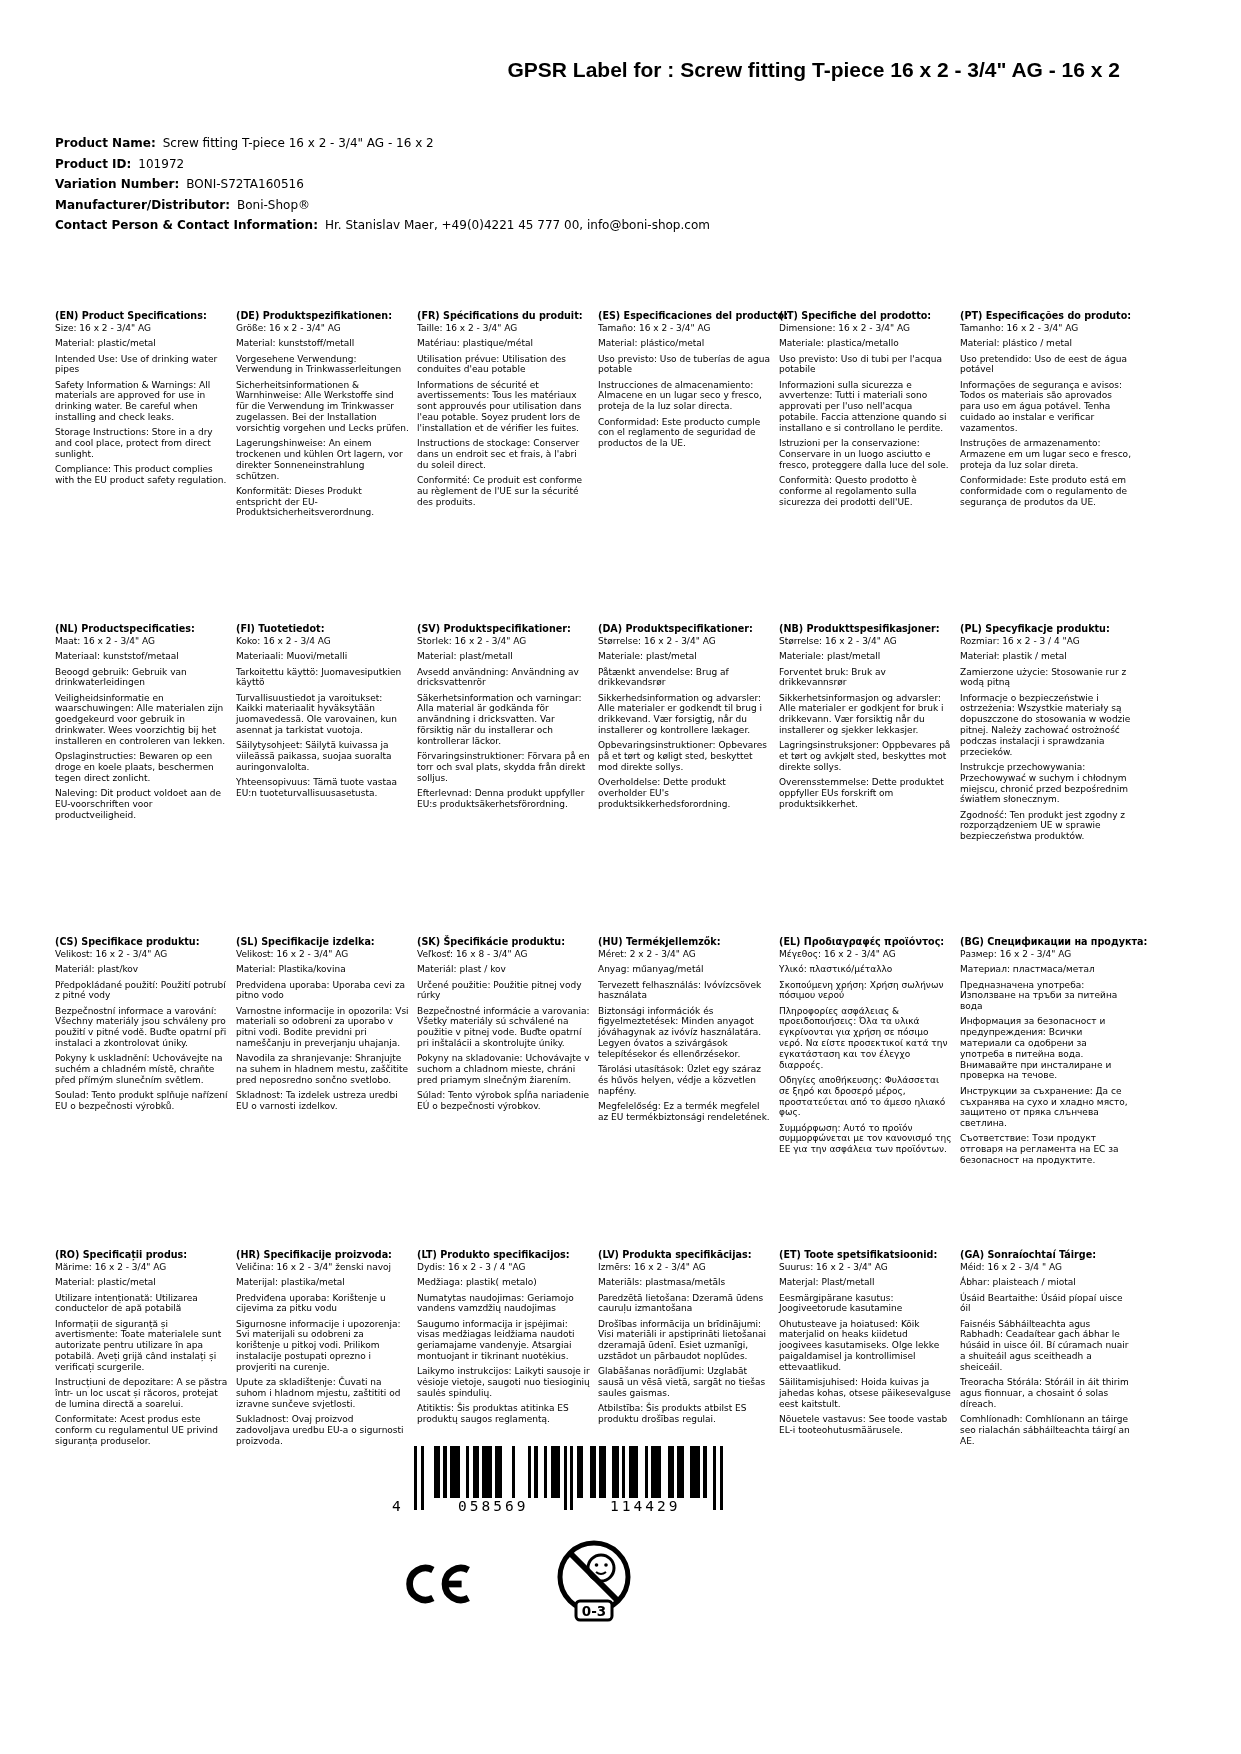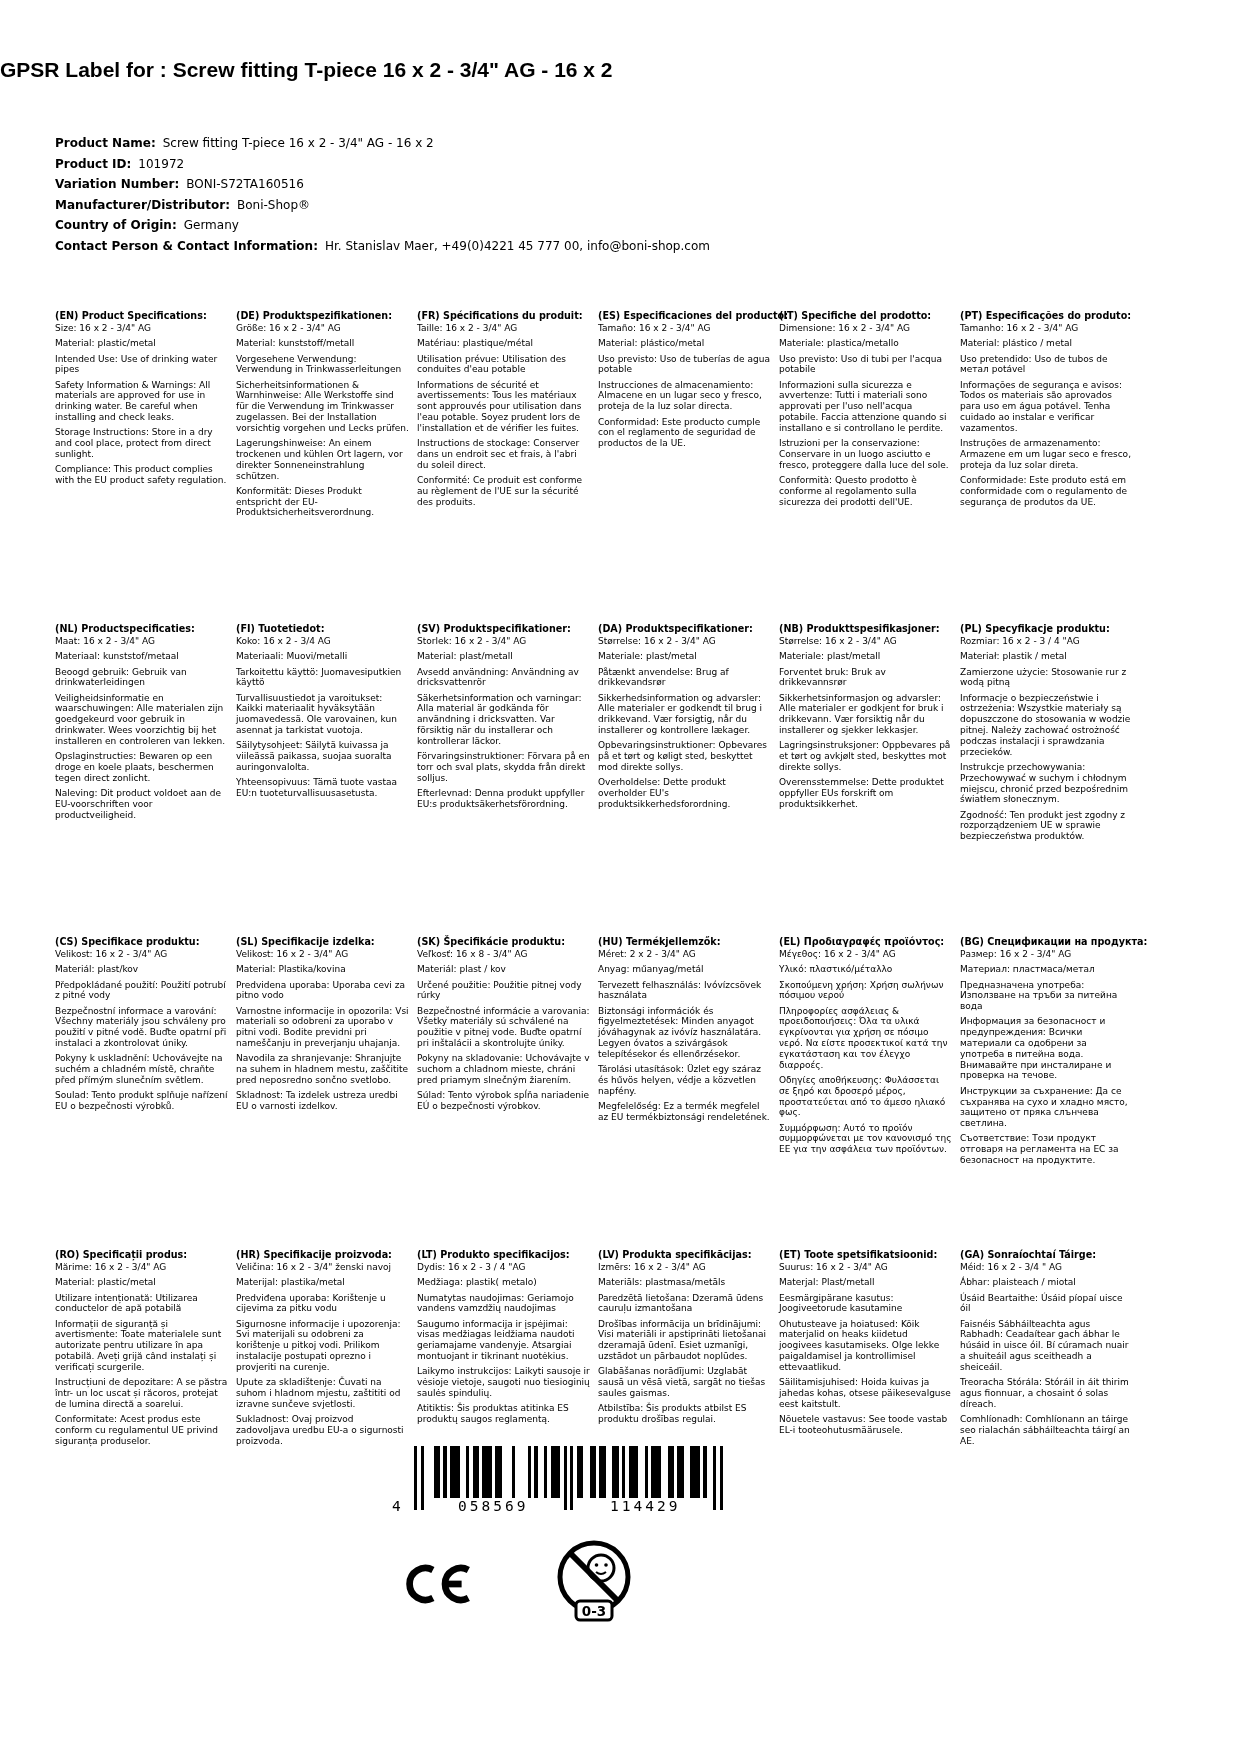--- a/index.html
+++ b/index.html
@@ -5,21 +5,21 @@
 <style>
   html,body{margin:0;padding:0;}
   body{
     width:1241px;height:1754px;position:relative;
     background:#ffffff;color:#000000;
     font-family:"DejaVu Sans",sans-serif;
     overflow:hidden;
   }
   .page-title{
     position:absolute;top:58px;left:0;width:1120px;
-    text-align:left;font-weight:bold;font-size:21px;
+    text-align:right;font-weight:bold;font-size:21px;
     font-family:"Liberation Sans","DejaVu Sans",sans-serif;
   }
   .product-info{
     position:absolute;top:133px;left:55px;
     font-size:12px;line-height:20.5px;
   }
   .info-label{font-weight:bold;margin-right:7px;}
   .lang-grid{
     position:absolute;top:310px;left:55px;
     display:grid;
@@ -53,21 +53,20 @@
 </head>
 <body>
 
 <div class="page-title">GPSR Label for : Screw fitting T-piece 16 x 2 - 3/4" AG - 16 x 2</div>
 
 <div class="product-info" id="product-info">
     <div class="info-row"><span class="info-label">Product Name:</span><span class="info-value">Screw fitting T-piece 16 x 2 - 3/4" AG - 16 x 2</span></div>
     <div class="info-row"><span class="info-label">Product ID:</span><span class="info-value">101972</span></div>
     <div class="info-row"><span class="info-label">Variation Number:</span><span class="info-value">BONI-S72TA160516</span></div>
     <div class="info-row"><span class="info-label">Manufacturer/Distributor:</span><span class="info-value">Boni-Shop®</span></div>
-    <div class="info-row"><span class="info-label">Country of Origin:</span><span class="info-value">Germany</span></div>
     <div class="info-row"><span class="info-label">Contact Person &amp; Contact Information:</span><span class="info-value">Hr. Stanislav Maer, +49(0)4221 45 777 00, info@boni-shop.com</span></div>
   </div>
 
 <div class="lang-grid" id="lang-grid">
     <section class="spec-block">
       <h3 class="spec-heading">(EN) Product Specifications:</h3>
       <p>Size: 16 x 2 - 3/4" AG</p>
       <p>Material: plastic/metal</p>
       <p>Intended Use: Use of drinking water pipes</p>
       <p>Safety Information &amp; Warnings: All materials are approved for use in drinking water. Be careful when installing and check leaks.</p>
@@ -106,21 +105,21 @@
       <p>Materiale: plastica/metallo</p>
       <p>Uso previsto: Uso di tubi per l'acqua potabile</p>
       <p>Informazioni sulla sicurezza e avvertenze: Tutti i materiali sono approvati per l'uso nell'acqua potabile. Faccia attenzione quando si installano e si controllano le perdite.</p>
       <p>Istruzioni per la conservazione: Conservare in un luogo asciutto e fresco, proteggere dalla luce del sole.</p>
       <p>Conformità: Questo prodotto è conforme al regolamento sulla sicurezza dei prodotti dell'UE.</p>
     </section>
     <section class="spec-block">
       <h3 class="spec-heading">(PT) Especificações do produto:</h3>
       <p>Tamanho: 16 x 2 - 3/4" AG</p>
       <p>Material: plástico / metal</p>
-      <p>Uso pretendido: Uso de tubos de метал potável</p>
+      <p>Uso pretendido: Uso de eest de água potável</p>
       <p>Informações de segurança e avisos: Todos os materiais são aprovados para uso em água potável. Tenha cuidado ao instalar e verificar vazamentos.</p>
       <p>Instruções de armazenamento: Armazene em um lugar seco e fresco, proteja da luz solar direta.</p>
       <p>Conformidade: Este produto está em conformidade com o regulamento de segurança de produtos da UE.</p>
     </section>
     <section class="spec-block">
       <h3 class="spec-heading">(NL) Productspecificaties:</h3>
       <p>Maat: 16 x 2 - 3/4" AG</p>
       <p>Materiaal: kunststof/metaal</p>
       <p>Beoogd gebruik: Gebruik van drinkwaterleidingen</p>
       <p>Veiligheidsinformatie en waarschuwingen: Alle materialen zijn goedgekeurd voor gebruik in drinkwater. Wees voorzichtig bij het installeren en controleren van lekken.</p>

